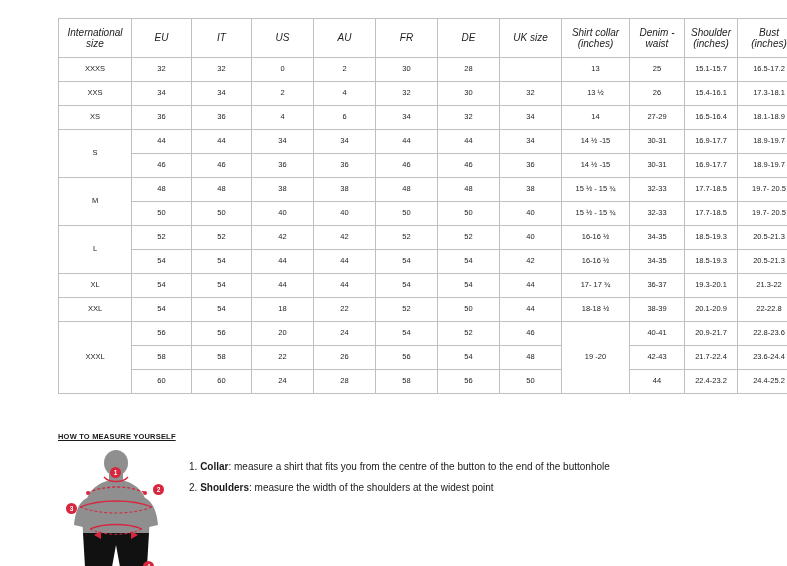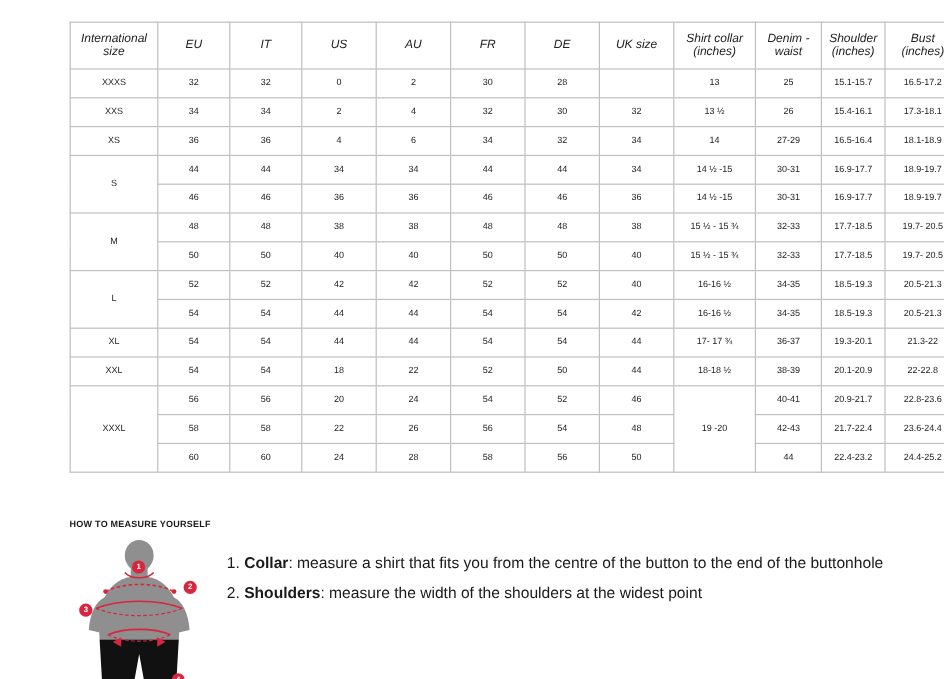--- a/index.html
+++ b/index.html
@@ -64,38 +64,39 @@
     left: 58px;
     top: 432px;
     width: 700px;
   }
   .measure-title {
     font-size: 7.5px;
     font-weight: bold;
     letter-spacing: 0.2px;
     color: #1a1a1a;
     margin-bottom: 8px;
+    text-decoration: underline;
   }
   .measure-body {
     position: relative;
     display: flex;
     align-items: flex-start;
   }
   .figure-wrap {
     position: relative;
     width: 115px;
     height: 120px;
     flex: 0 0 115px;
   }
   .steps {
     margin-left: 16px;
     padding-top: 12px;
   }
   .step {
-    font-size: 13px;
+    font-size: 10px;
     color: #1a1a1a;
     margin-bottom: 9px;
     line-height: 1.2;
   }
   .step b { font-weight: bold; }
   .marker {
     position: absolute;
     width: 11px;
     height: 11px;
     border-radius: 50%;

